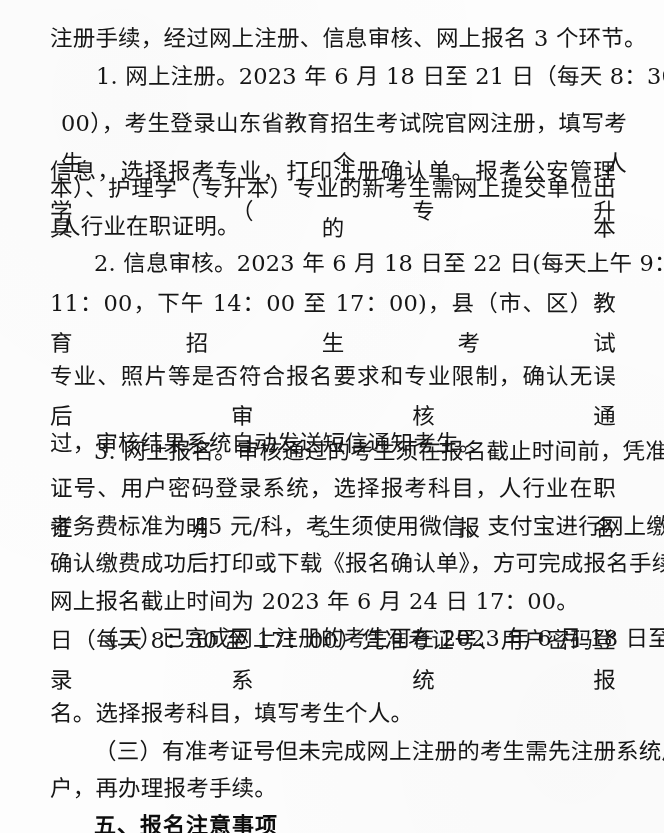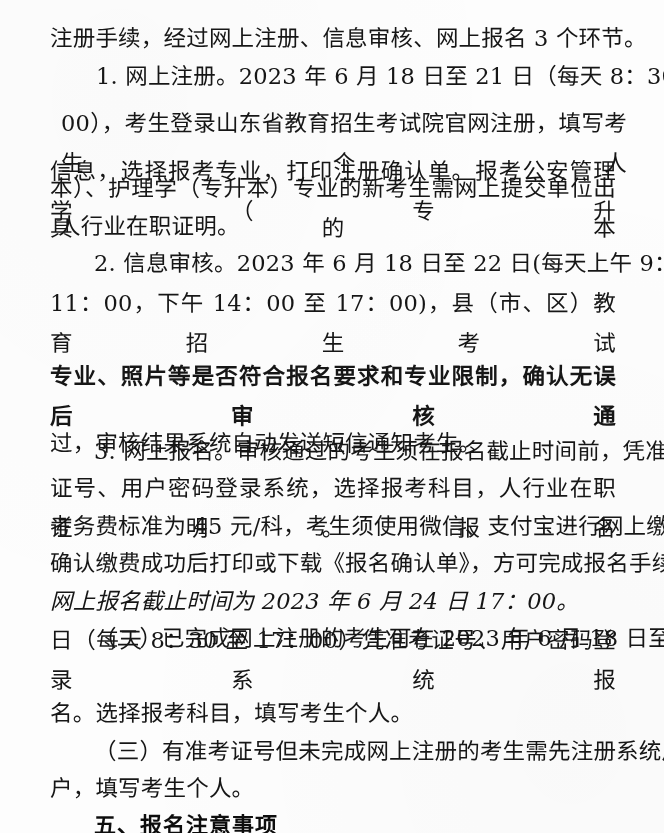--- a/index.html
+++ b/index.html
@@ -73,27 +73,27 @@
   <div id="text-body">
 
   <div class="doc-line" style="top: 18px;">注册手续，经过网上注册、信息审核、网上报名 3 个环节。</div>
       <div class="doc-line" style="top: 55.5238px; padding-left: 46px; width: 520px;">1. 网上注册。2023 年 6 月 18 日至 21 日（每天 8：30 至 17：</div>
       <div class="doc-line justify" style="top: 103px; margin-left: 11px;">00），考生登录山东省教育招生考试院官网注册，填写考生个人</div>
       <div class="doc-line justify" style="top: 130.571px; margin-top: 20px;">信息，选择报考专业，打印注册确认单。报考公安管理学（专升</div>
       <div class="doc-line justify" style="top: 168.095px;">本）、护理学（专升本）专业的新考生需网上提交单位出具的本</div>
       <div class="doc-line" style="top: 205.619px; margin-left: 8px;">人行业在职证明。</div>
       <div class="doc-line" style="top: 243.143px; padding-left: 44px; width: 522px;">2. 信息审核。2023 年 6 月 18 日至 22 日(每天上午 9：00 至</div>
       <div class="doc-line justify" style="top: 283px;">11：00，下午 14：00 至 17：00)，县（市、区）教育招生考试</div>
-      <div class="doc-line justify" style="top: 355.714px; font-weight: bold;">专业、照片等是否符合报名要求和专业限制，确认无误后审核通</div>
+      <div class="doc-line justify" style="top: 355.714px;">专业、照片等是否符合报名要求和专业限制，确认无误后审核通</div>
       <div class="doc-line" style="top: 395px; margin-top: 28px;">过，审核结果系统自动发送短信通知考生。</div>
       <div class="doc-line" style="top: 430.762px; padding-left: 44px; width: 522px;">3. 网上报名。审核通过的考生须在报名截止时间前，凭准考</div>
       <div class="doc-line justify" style="top: 468.286px;">证号、用户密码登录系统，选择报考科目，人行业在职证明。报名</div>
       <div class="doc-line" style="top: 505.81px;">考务费标准为 45 元/科，考生须使用微信、支付宝进行网上缴费，</div>
       <div class="doc-line" style="top: 543.333px;">确认缴费成功后打印或下载《报名确认单》，方可完成报名手续。</div>
-      <div class="doc-line" style="top: 580.857px; font-style: italic;">网上报名截止时间为 2023 年 6 月 24 日 17：00。</div>
+      <div class="doc-line" style="top: 580.857px;">网上报名截止时间为 2023 年 6 月 24 日 17：00。</div>
       <div class="doc-line" style="top: 618.381px; padding-left: 44px; width: 522px;">（二）已完成网上注册的考生可在 2023 年 6 月 18 日至 24</div>
       <div class="doc-line justify" style="top: 620px;">日（每天 8：30 至 17：00）凭准考证号、用户密码登录系统报</div>
       <div class="doc-line" style="top: 693.429px;">名。选择报考科目，填写考生个人。</div>
       <div class="doc-line" style="top: 730.952px; padding-left: 44px; width: 522px;">（三）有准考证号但未完成网上注册的考生需先注册系统用</div>
-      <div class="doc-line" style="top: 768.476px;">户，填写考生个人。</div>
+      <div class="doc-line" style="top: 768.476px;">户，再办理报考手续。</div>
       <div class="doc-line heading" style="top: 806px; padding-left: 44px; width: 522px;">五、报名注意事项</div>
     </div>
 </div>
 
 </body></html>

